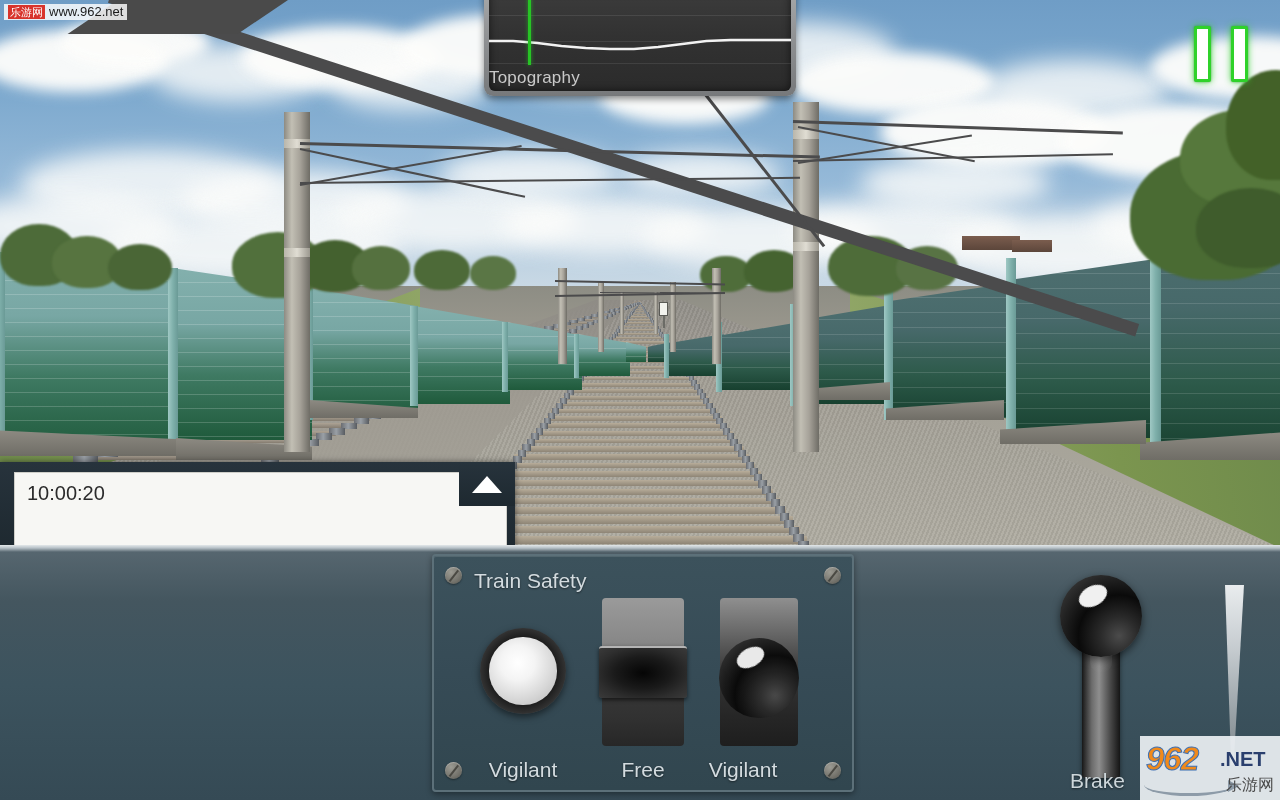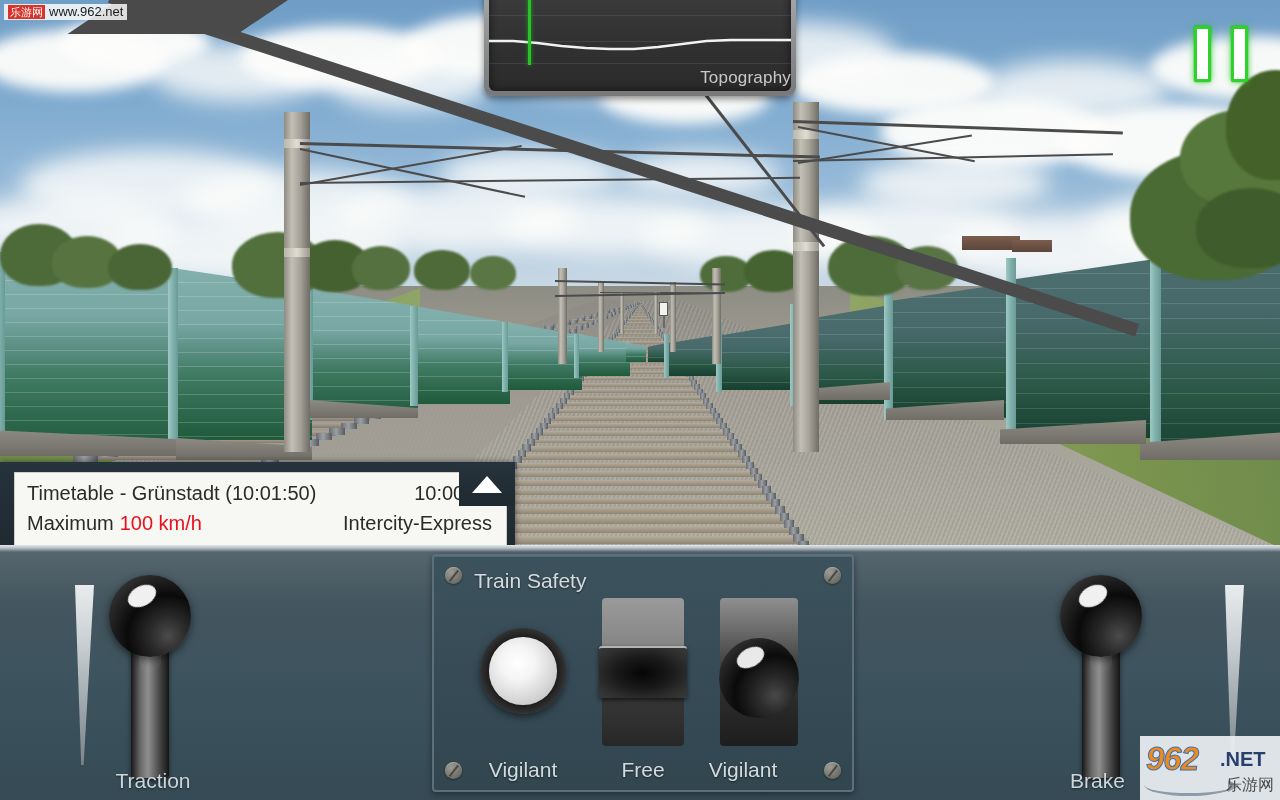--- a/index.html
+++ b/index.html
@@ -94,22 +94,22 @@
   #topography .tg-inner {
     position:relative; width:100%; height:100%;
     background:linear-gradient(to bottom,#3c3c3c 0%,#323232 45%,#2b2b2b 100%);
     border-radius:0 0 6px 6px; overflow:hidden;
     box-shadow:inset 0 0 8px rgba(0,0,0,.6);
   }
   .tg-grid { position:absolute; left:0; width:100%; height:1px; background:rgba(255,255,255,.09); }
   .tg-marker { position:absolute; width:3px; top:0; bottom:26px; background:#27c425; box-shadow:0 0 4px rgba(39,196,37,.7); }
   .tg-svg { position:absolute; left:0; top:0; width:100%; height:100%; }
   .tg-label {
-    position:absolute; left:0; bottom:3px; width:100%; text-align:right;
-    color:#c9c9c9; font-size:17px; letter-spacing:.2px;padding-left:48px;
+    position:absolute; left:0; bottom:3px; width:100%; text-align:left;
+    color:#c9c9c9; font-size:17px; letter-spacing:.2px;
   }
 
   
   #pause-button { position:absolute; right:32px; top:26px; width:54px; height:56px; cursor:pointer; }
   .pause-bar {
     position:absolute; top:0; width:17px; height:56px; background:#ffffff;
     border:3px solid #2fd22a; border-radius:2px;
     box-shadow:0 0 7px rgba(47,210,42,.85), 0 0 2px rgba(0,0,0,.4);
   }
 
@@ -810,44 +810,30 @@
   </div>
 
   <div id="pause-button">
     <div class="pause-bar" style="left:0;"></div>
     <div class="pause-bar" style="right:0;"></div>
   </div>
 
   <div id="timetable">
     <div class="tt-inner">
       <div class="tt-row">
-        <span>Timetable - Grünstadt (10:01:50)</span>
         <span>10:00:20</span>
-      </div>
-      <div class="tt-row">
-        <span class="tt-left">
-          <span>Maximum</span>
-          <span class="tt-max-val">100 km/h</span>
-        </span>
-        <span>Intercity-Express</span>
       </div>
     </div>
     <div id="tt-collapse">
       <div class="caret-up"></div>
     </div>
   </div>
 
   <div id="control-panel">
 
-    <div class="lever-group" style="left:58px;">
-      <div class="needle left" style="left:16px; top:30px;"></div>
-      <div class="lever-shaft" style="left:73px; top:78px;"></div>
-      <div class="lever-knob" style="left:51px; top:20px;"></div>
-      <div class="lever-label">Traction</div>
-    </div>
 
 
     <div id="train-safety">
       <div class="screw" style="left:11px; top:11px;"></div>
       <div class="screw" style="right:11px; top:11px;"></div>
       <div class="screw" style="left:11px; bottom:11px;"></div>
       <div class="screw" style="right:11px; bottom:11px;"></div>
 
       <div class="ts-title">Train Safety</div>
 

